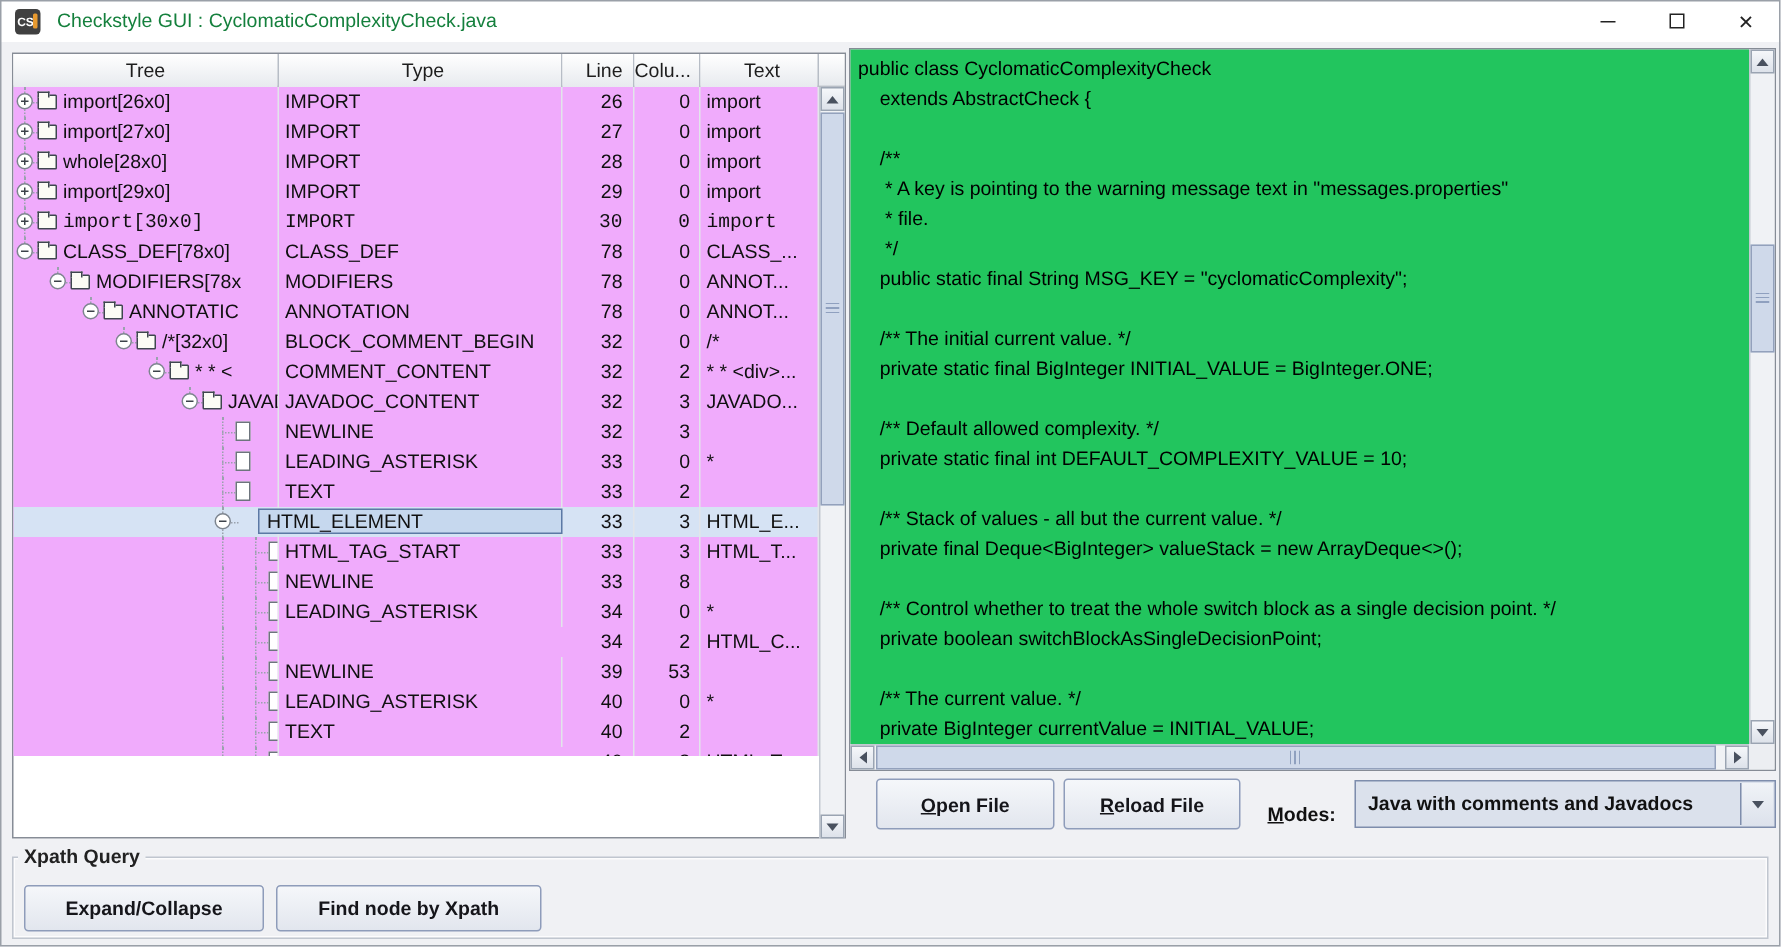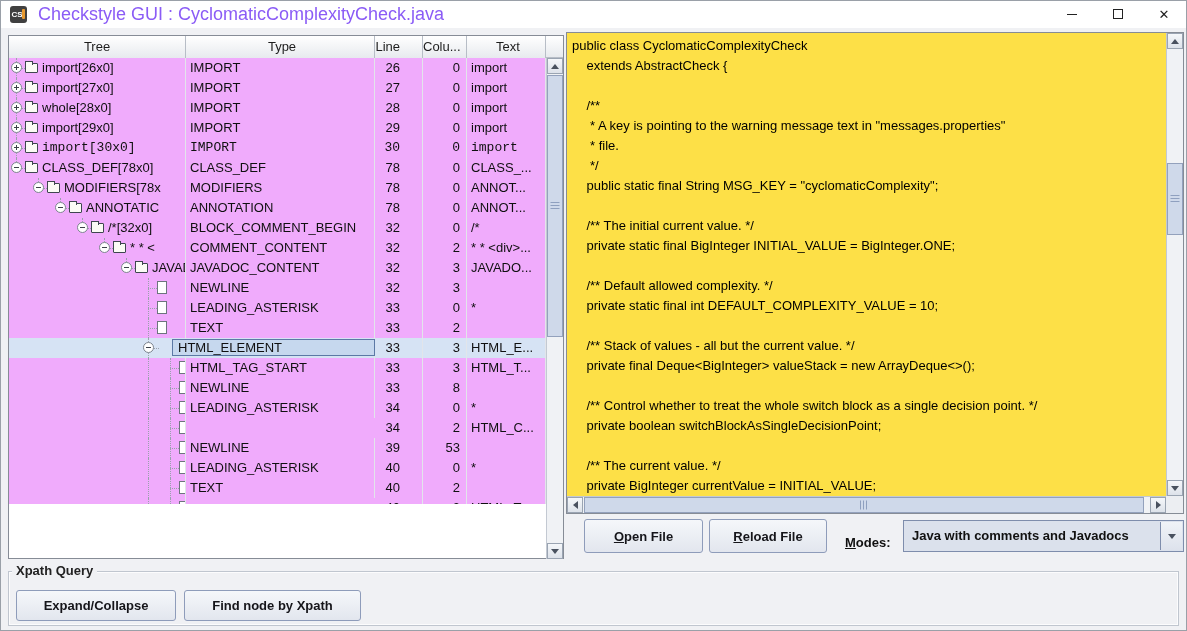--- a/index.html
+++ b/index.html
@@ -5,40 +5,40 @@
   html,body{margin:0;padding:0;width:1187px;height:631px;overflow:hidden;background:#f0f1f4;
             font-family:"Liberation Sans",sans-serif;font-size:13px;color:#111;}
   *{box-sizing:border-box}
   .frame{position:absolute;left:0;top:0;width:1187px;height:631px;border:1px solid #9aa0a8;pointer-events:none;z-index:50}
 
   
   .titlebar{position:absolute;left:0;top:0;width:1187px;height:28px;background:#ffffff}
   .app-icon{position:absolute;left:10px;top:6px;width:17px;height:17px;background:#404040;border-radius:3px;
             color:#fff;font-size:8px;font-weight:bold;text-align:center;line-height:17px;padding-right:3px}
   .app-icon::after{content:"";position:absolute;right:2px;top:3px;width:3px;height:10px;background:#e89a2f;border-radius:1px}
-  .title-text{position:absolute;left:38px;top:0;height:28px;line-height:28px;font-size:18px;color:#8b5cf6;white-space:nowrap}
+  .title-text{position:absolute;left:38px;top:0;height:28px;line-height:28px;font-size:13px;color:#15803d;white-space:nowrap}
   .win-btn{position:absolute;top:0;width:46px;height:28px;display:flex;align-items:center;justify-content:center}
   .win-btn.min{left:1049px}.win-btn.max{left:1095px}.win-btn.close{left:1141px}
   .glyph-min{display:block;width:10px;height:1px;background:#222}
   .glyph-max{display:block;width:10px;height:10px;border:1px solid #222}
   .glyph-close{font-size:13px;color:#222;line-height:1}
 
   
   .tree-pane{position:absolute;left:8px;top:35px;width:556px;height:524px;border:1px solid #868c96;background:#fff}
   .thead{position:absolute;left:0;top:0;width:554px;height:22px;background:linear-gradient(#ffffff,#e7eaee);
          border-bottom:1px solid #b7bdc6}
   .hcell{position:absolute;top:0;height:21px;line-height:21px;text-align:center;font-size:13px;color:#1d1d1d;
          background:linear-gradient(#ffffff,#e7eaee);border-right:1px solid #b7bdc6;overflow:hidden}
   .tbody{position:absolute;left:0;top:22px;width:537px;height:446px;overflow:hidden;background:#f0abfc}
   .trow{position:absolute;left:0;width:537px;height:20px}
   .cell{position:absolute;top:0;height:20px;line-height:20px;font-size:13px;color:#101010;overflow:hidden;
         border-right:1px solid #e2e5ea;white-space:nowrap}
   .c-tree{left:0;width:177px}
   .c-type{left:177px;width:189px;padding-left:4px}
-  .c-line{left:366px;width:48px;text-align:right;padding-right:22px}
+  .c-line{left:366px;width:48px;text-align:right;padding-right:7px}
   .c-col{left:414px;width:44px;text-align:right;padding-right:6px}
   .c-text{left:458px;width:79px;padding-left:4px}
   .trow.sel .c-tree{overflow:visible}
   .vguide{position:absolute;top:0;height:20px;width:0;border-left:1px dotted #9aa2ad}
   .vguide.half{height:10px}
   .hstub{position:absolute;top:10px;height:0;width:11px;border-top:1px dotted #9aa2ad}
   .knob{position:absolute;top:4px;width:11px;height:11px;border:1px solid #7d858f;border-radius:50%;background:#fff;z-index:2}
   .knob::before{content:"";position:absolute;left:2px;top:4px;width:5px;height:1px;background:#3c424a}
   .knob.collapsed::after{content:"";position:absolute;left:4px;top:2px;width:1px;height:5px;background:#3c424a}
   .folder{position:absolute;top:5px;width:13px;height:10px;background:#fbfbf5;border:1px solid #3f4650;border-radius:1px;z-index:2}
@@ -60,21 +60,21 @@
                    width:9px;height:8px;background:repeating-linear-gradient(180deg,#8fa0bf 0 1px,rgba(0,0,0,0) 1px 3px)}
   .sbh-thumb::after{background:repeating-linear-gradient(90deg,#8fa0bf 0 1px,rgba(0,0,0,0) 1px 3px);width:8px;height:9px}
   .tri{width:0;height:0}
   .tri-up{border-left:4px solid transparent;border-right:4px solid transparent;border-bottom:5px solid #49515f}
   .tri-down{border-left:4px solid transparent;border-right:4px solid transparent;border-top:5px solid #49515f}
   .tri-left{border-top:4px solid transparent;border-bottom:4px solid transparent;border-right:5px solid #49515f}
   .tri-right{border-top:4px solid transparent;border-bottom:4px solid transparent;border-left:5px solid #49515f}
 
   
   .code-pane{position:absolute;left:566px;top:32px;width:618px;height:482px;border:1px solid #868c96;background:#fff}
-  .code-view{position:absolute;left:0;top:0;width:599px;height:463px;background:#fde047;overflow:hidden;padding:3px 0 0 5px}
+  .code-view{position:absolute;left:0;top:0;width:599px;height:463px;background:#22c55e;overflow:hidden;padding:3px 0 0 5px}
   .cline{height:20px;line-height:20px;font-size:13px;color:#000;white-space:pre}
   .sb-vert{left:599px;top:0;width:17px;height:463px;border-left:1px solid #c3c9d2}
   .sb-horz{left:0;top:463px;width:599px;height:17px;border-top:1px solid #c3c9d2}
   .corner{position:absolute;left:599px;top:463px;width:17px;height:17px;background:#eceef2}
 
   
   .btn{position:absolute;background:linear-gradient(#f5f7fa,#e2e6ee);border:1px solid #8e9cba;border-radius:3px;
        display:flex;align-items:center;justify-content:center;font-weight:bold;color:#15151a}
   .lbl{display:block;font-size:13px}
   .mn::first-letter{text-decoration:underline}

